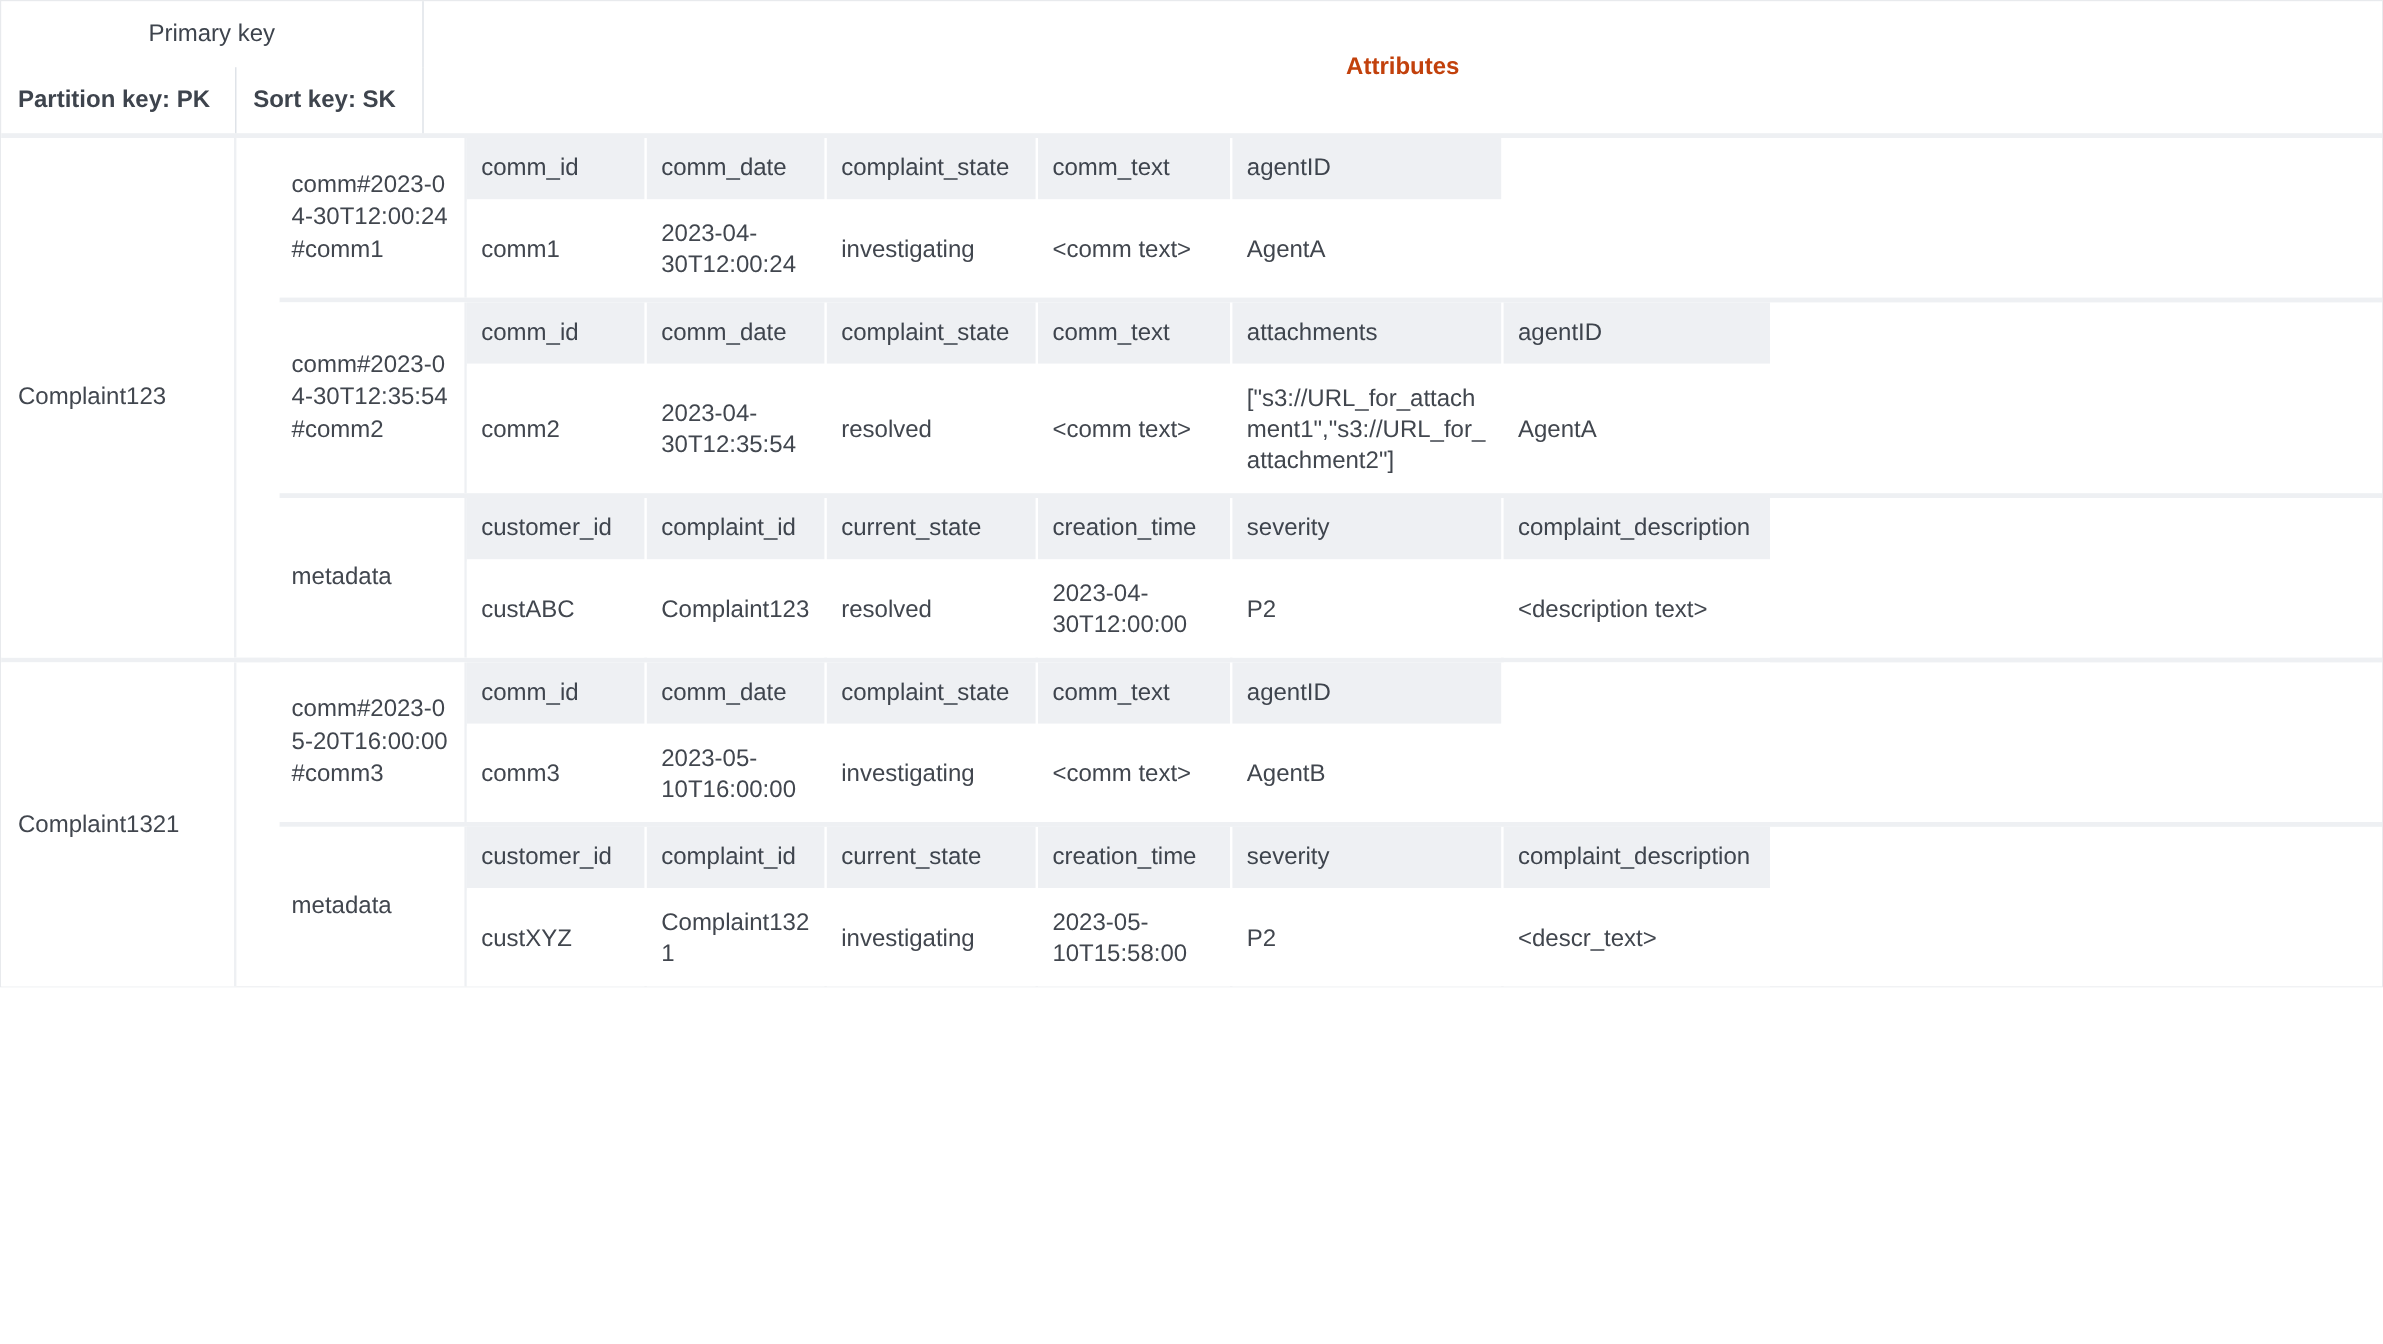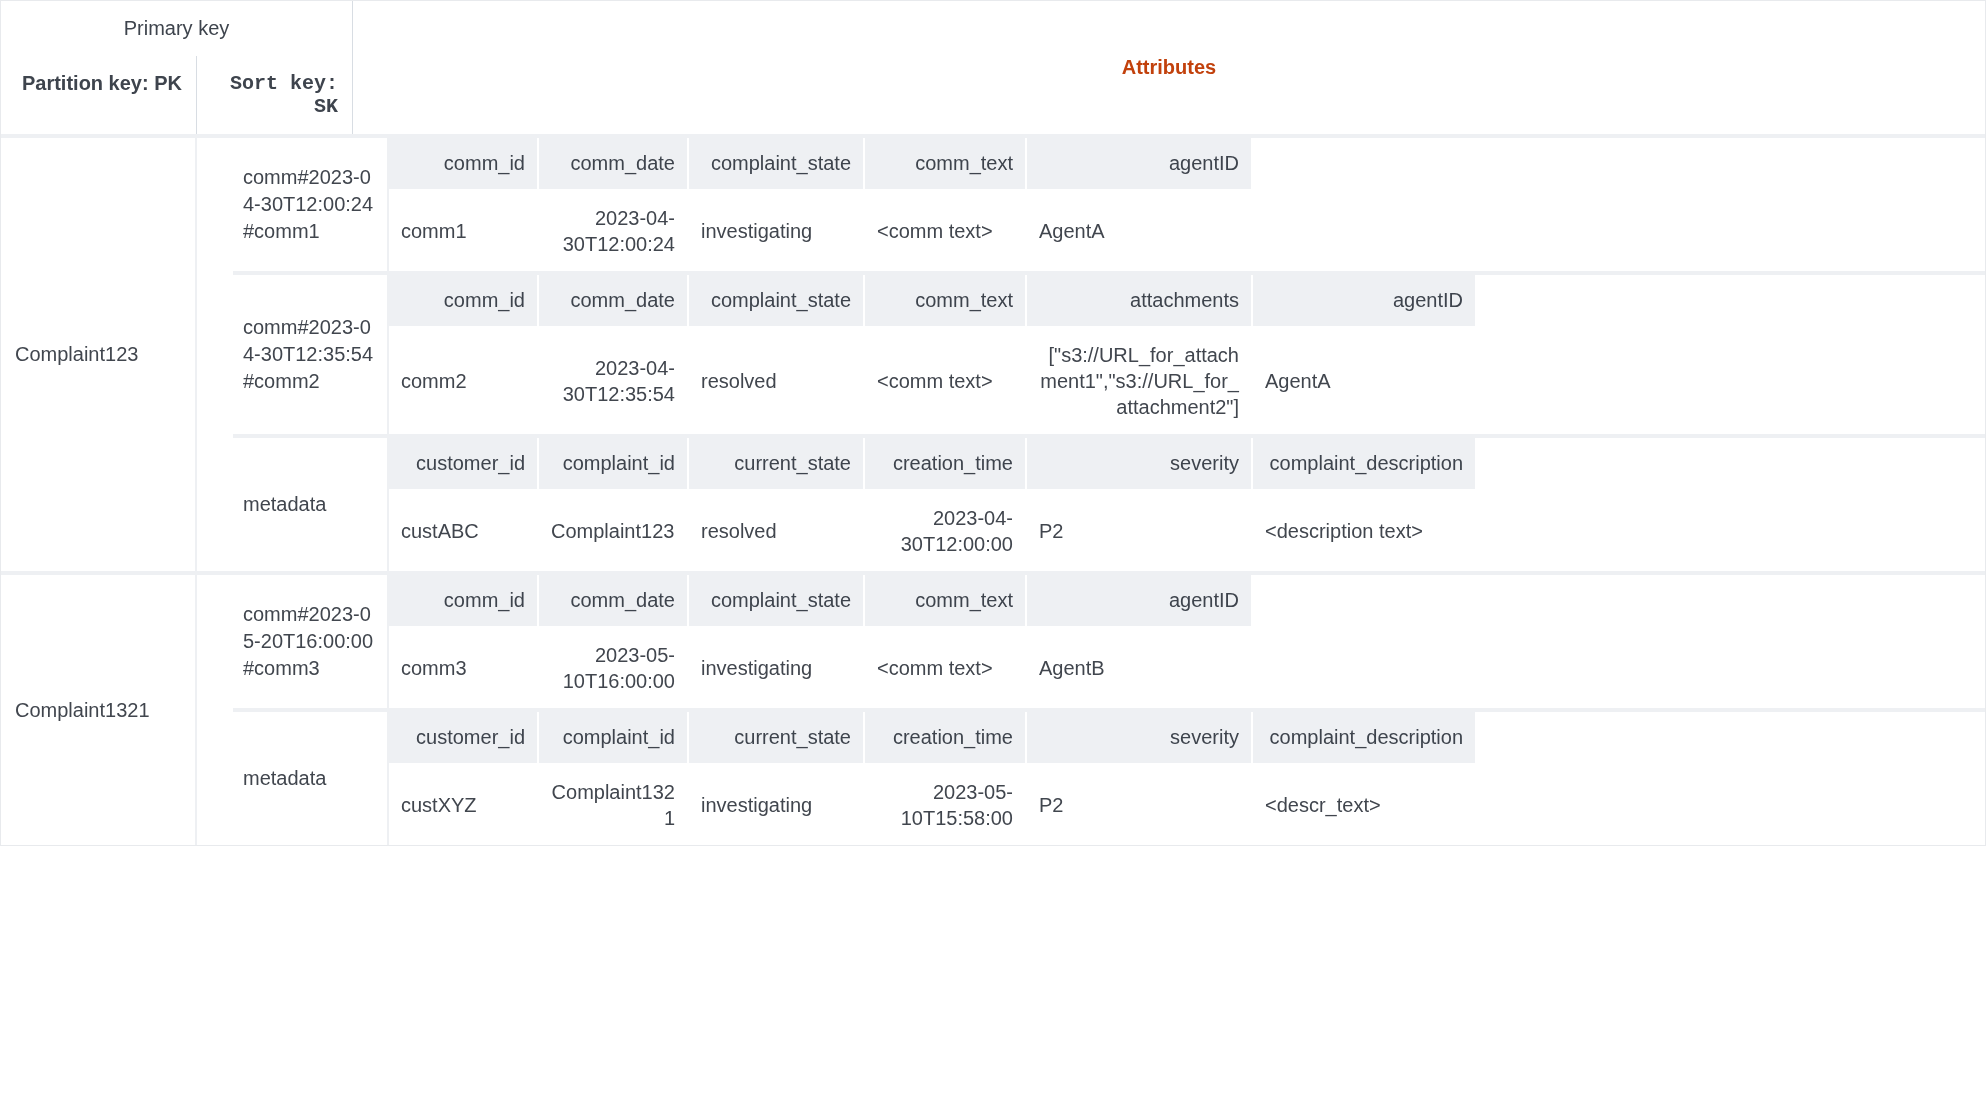--- a/index.html
+++ b/index.html
@@ -6,21 +6,21 @@
 body {
   font-family: -apple-system, BlinkMacSystemFont, "Segoe UI", Helvetica, Arial, sans-serif;
   font-size: 20px;
   color: #3e444d;
   background: #fff;
   padding: 0;
 }
 .table-wrap {
   border: 1px solid #e8eaed;
 }
-.row { display: flex; text-align: right; }
+.row { display: flex; }
 .hdr-pk {
   width: 352px;
   border-right: 1px solid #d8dde3;
   text-align: center;
   font-weight: 400;
   padding: 16px 10px;
   color: #3e444d;
 }
 .hdr-attr {
   flex: 1;
@@ -38,21 +38,20 @@
   font-weight: 600;
   padding: 16px 14px;
   color: #3e444d;
 }
 .hdr-sort {
   width: 156px;
   border-right: 1px solid #d8dde3;
   font-weight: 600;
   padding: 16px 14px;
   color: #3e444d;
-  font-family: Liberation Mono, monospace;
 }
 .body-block {
   display: flex;
   border-top: 4px solid #eef0f3;
 }
 .pk-cell {
   width: 196px;
   background: #fff;
   border-right: 2px solid #eef0f3;
   display: flex;
@@ -80,21 +79,20 @@
   padding: 14px 10px;
   color: #41464e;
   word-break: break-all;
   line-height: 1.35;
 }
 .attrs-grid {
   flex: 1;
   display: grid;
   grid-template-columns: 148px 148px 174px 160px 224px 222px;
   gap: 2px;
-  text-align: right;
 }
 .attr-h {
   background: #eef0f3;
   padding: 14px 12px;
   color: #3e444d;
 }
 .attr-v {
   background: #fff;
   padding: 14px 12px;
   color: #41464e;

